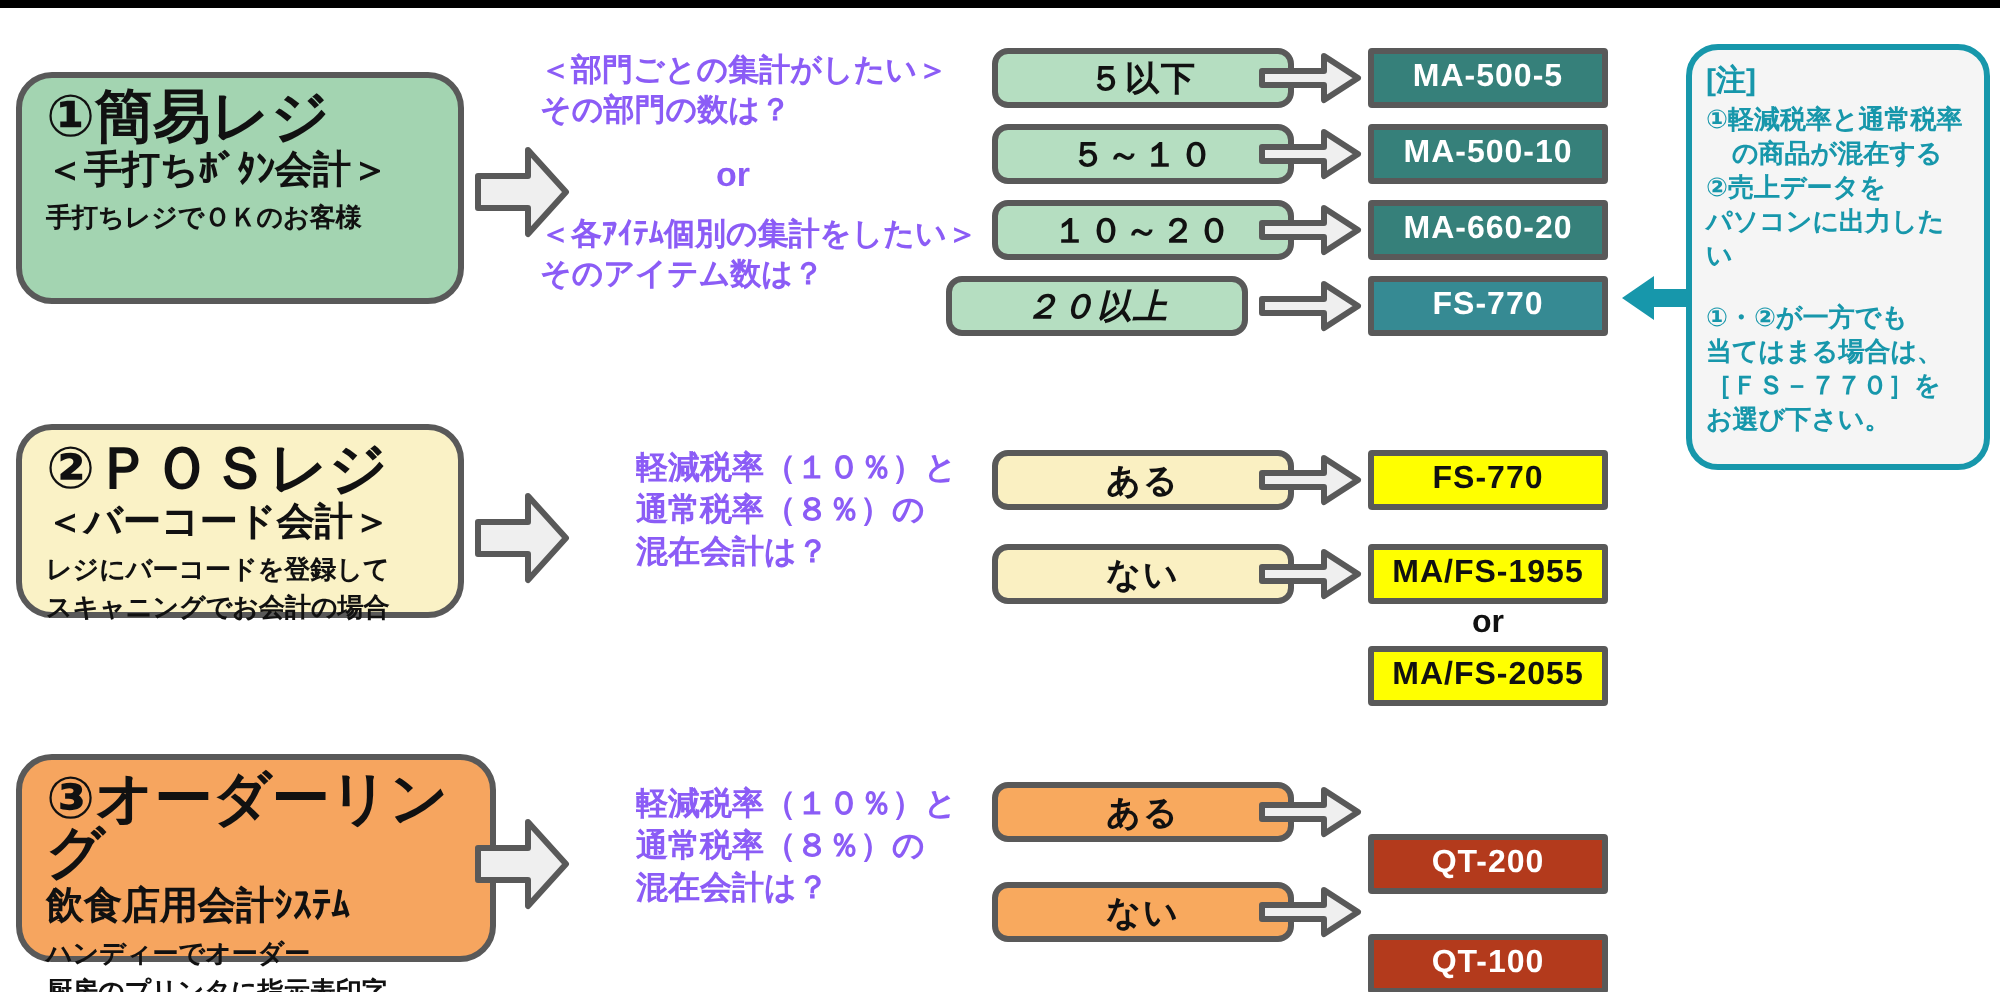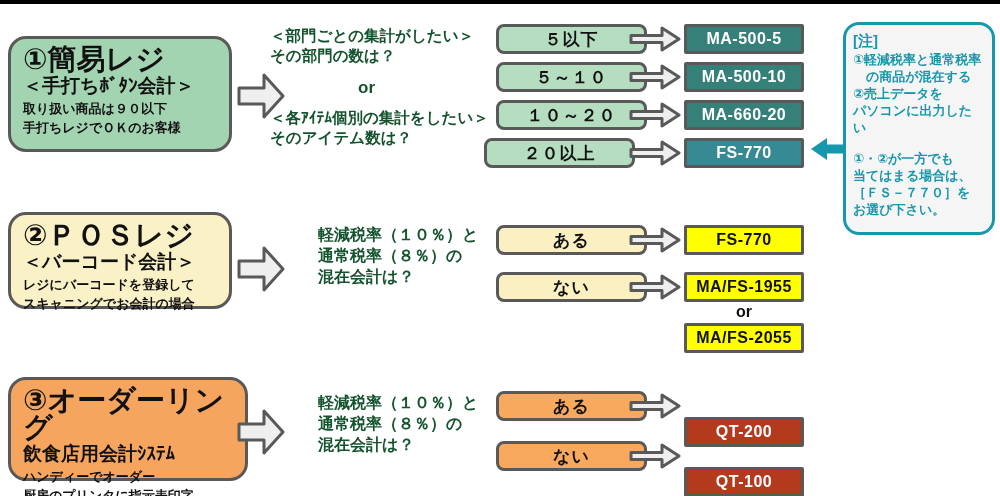--- a/index.html
+++ b/index.html
@@ -12,21 +12,21 @@
   .topbar{left:0;top:0;width:1000px;height:4px;background:#000;}
   
   .cat{border:3px solid #595959;border-radius:18px;padding:7px 10px 5px 12px;}
   .cat .t1{font-size:29px;font-weight:bold;line-height:27px;}
   .cat .t2{font-size:19px;font-weight:bold;line-height:25px;}
   .cat .d {font-size:13px;font-weight:600;line-height:17px;margin-top:2px;}
   .cat1{left:8px;top:36px;width:224px;height:116px;background:#a3d4b1;}
   .cat2{left:8px;top:212px;width:224px;height:97px;background:#faf2c6;}
   .cat3{left:8px;top:377px;width:240px;height:104px;background:#f6a55f;}
   
-  .q{font-weight:bold;font-size:15.5px;line-height:20px;color:#14532d;}
+  .q{font-weight:bold;font-size:15.5px;line-height:20px;color:#8b5cf6;}
   .q1{left:270px;top:26px;width:235px;}
   .q23{font-size:16px;line-height:21px;}
   .q2{left:318px;top:224px;width:220px;}
   .q3{left:318px;top:392px;width:220px;}
   .orline{font-size:17px;margin:12px 0 10px 88px;}
   
   .opt{width:151px;height:30px;border:3px solid #595959;border-radius:8px;
        display:flex;align-items:center;justify-content:center;
        font-size:17px;font-weight:bold;letter-spacing:1px;}
   .opt.g{background:#b5dec1;}
@@ -50,42 +50,41 @@
   svg{display:block;}
 </style>
 </head>
 <body>
 
 <div class="abs topbar"></div>
 
 <div class="abs cat cat1">
   <div class="t1">①簡易レジ</div>
   <div class="t2">＜手打ちﾎﾞﾀﾝ会計＞</div>
-  <div class="d">取り扱い商品は９０以下</div>
   <div class="d">手打ちレジでＯＫのお客様</div>
 </div>
 
 <div class="abs" style="left:237px;top:70px;">
   <svg width="48" height="52" viewBox="0 0 48 52">
       <path d="M2 18 L27 18 L27 5 L46 26 L27 47 L27 34 L2 34 Z" fill="#efefef" stroke="#595959" stroke-width="3" stroke-linejoin="round"></path>
     </svg>
 </div>
 
 <div class="abs q q1">
   <div>＜部門ごとの集計がしたい＞</div>
   <div>その部門の数は？</div>
   <div class="orline">or</div>
   <div>＜各ｱｲﾃﾑ個別の集計をしたい＞</div>
   <div>そのアイテム数は？</div>
 </div>
 
 <div class="abs opt g" style="left:496px;top:24px;">５以下</div>
 <div class="abs opt g" style="left:496px;top:62px;">５～１０</div>
 <div class="abs opt g" style="left:496px;top:100px;">１０～２０</div>
-<div class="abs opt g" style="left:484px;top:138px;">２０以上</div>
+<div class="abs opt g" style="left:473px;top:138px;font-style:italic;">２０以上</div>
 
 <div class="abs" style="left:629px;top:25px;">
     <svg width="52" height="28" viewBox="0 0 52 28">
       <path d="M2 10.5 L33 10.5 L33 3 L50 14 L33 25 L33 17.5 L2 17.5 Z" fill="#efefef" stroke="#595959" stroke-width="3" stroke-linejoin="round"></path>
     </svg>
   </div>
 <div class="abs" style="left:629px;top:63px;">
     <svg width="52" height="28" viewBox="0 0 52 28">
       <path d="M2 10.5 L33 10.5 L33 3 L50 14 L33 25 L33 17.5 L2 17.5 Z" fill="#efefef" stroke="#595959" stroke-width="3" stroke-linejoin="round"></path>
     </svg>

